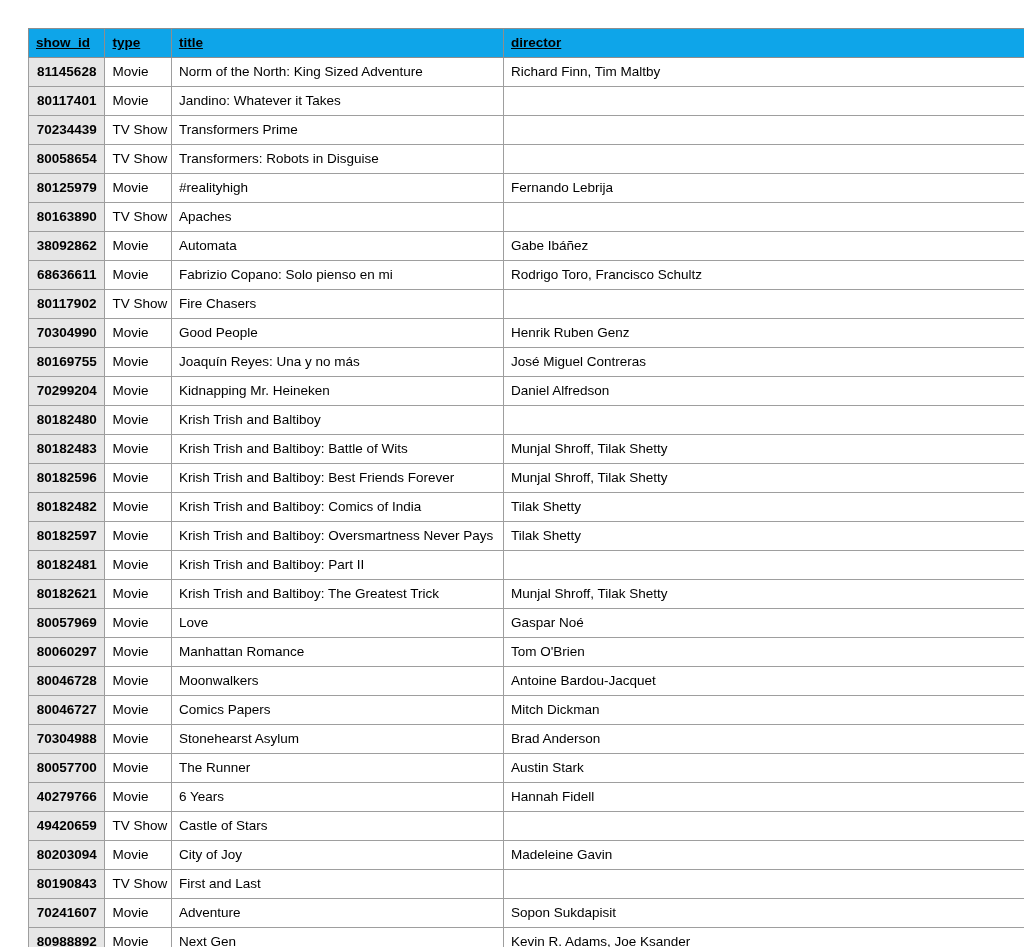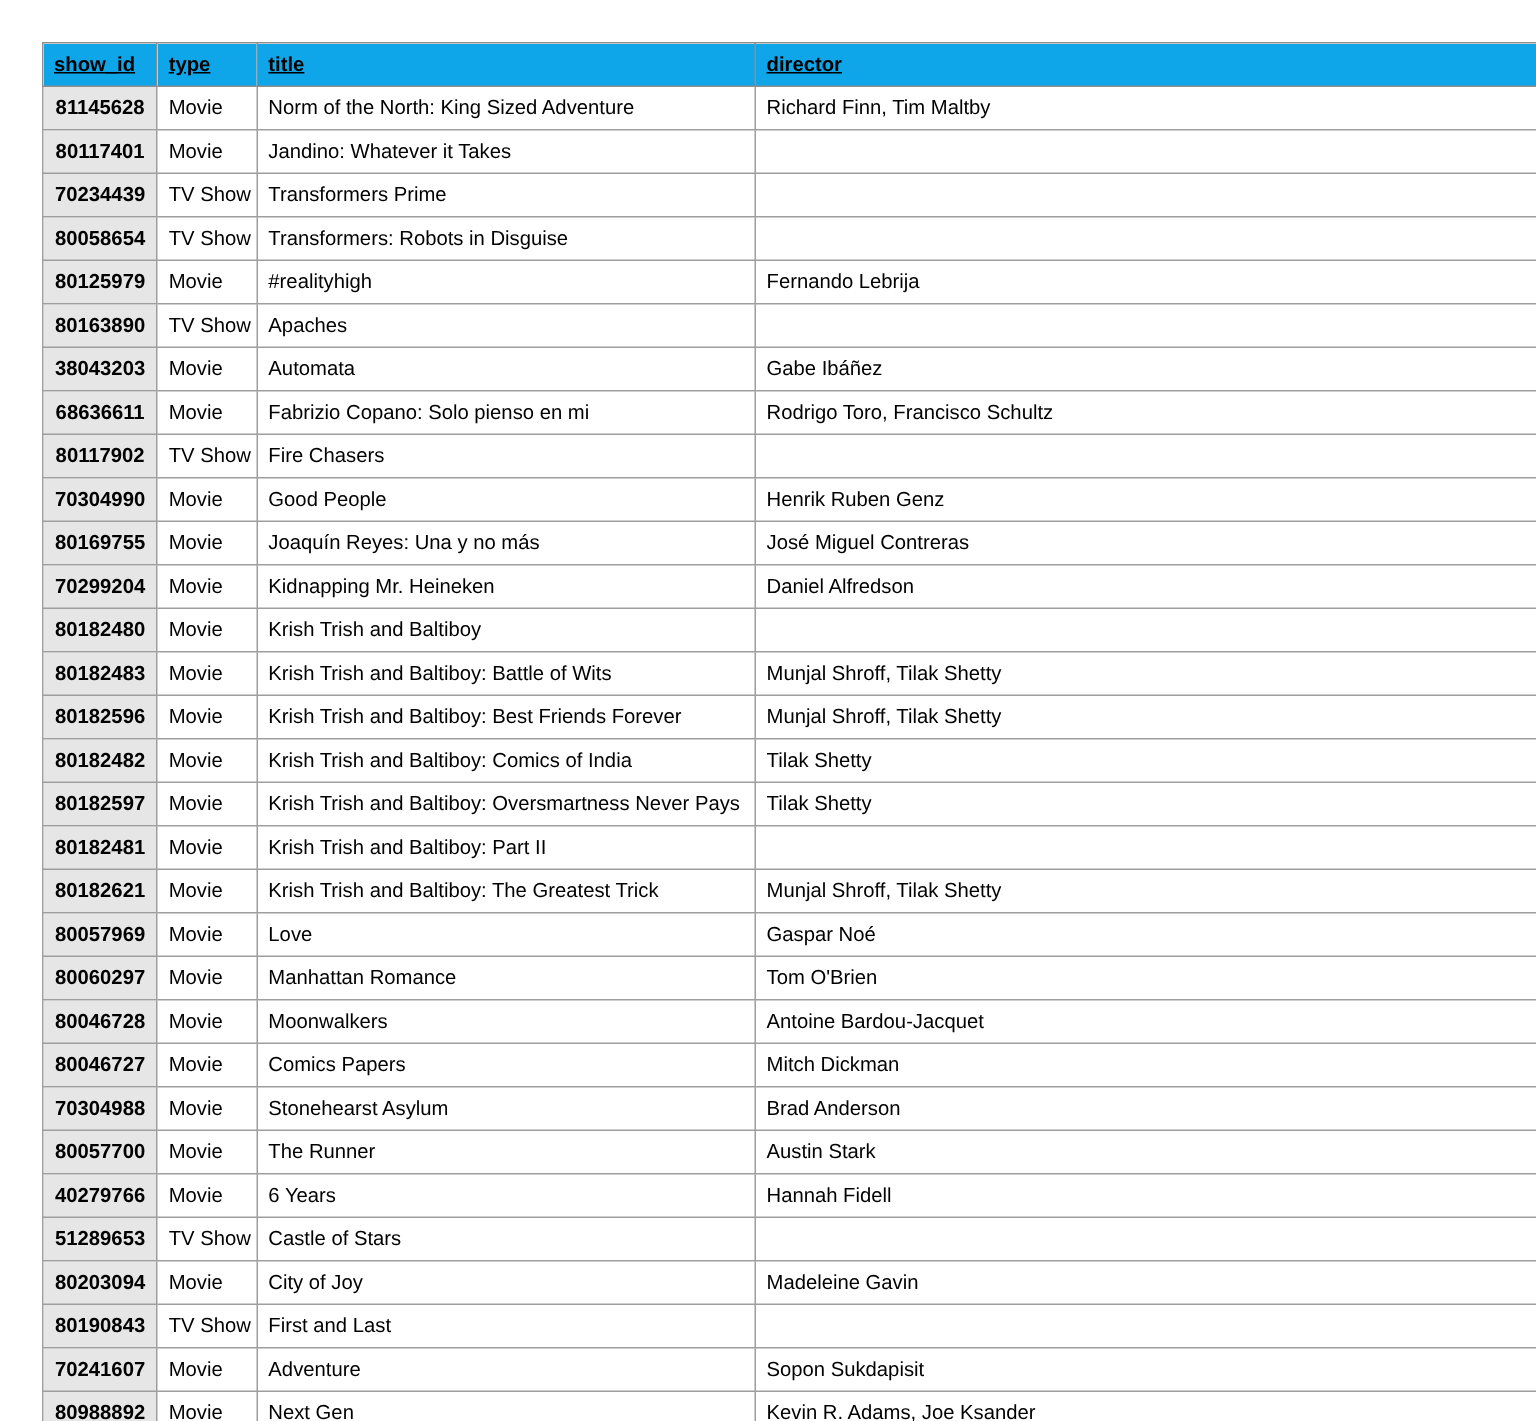--- a/index.html
+++ b/index.html
@@ -97,21 +97,21 @@
           <td>#realityhigh</td>
           <td>Fernando Lebrija</td>
         </tr>
         <tr>
           <td class="idcell">80163890</td>
           <td>TV Show</td>
           <td>Apaches</td>
           <td></td>
         </tr>
         <tr>
-          <td class="idcell">38043203</td>
+          <td class="idcell">38092862</td>
           <td>Movie</td>
           <td>Automata</td>
           <td>Gabe Ibáñez</td>
         </tr>
         <tr>
           <td class="idcell">68636611</td>
           <td>Movie</td>
           <td>Fabrizio Copano: Solo pienso en mi</td>
           <td>Rodrigo Toro, Francisco Schultz</td>
         </tr>
@@ -217,21 +217,21 @@
           <td>The Runner</td>
           <td>Austin Stark</td>
         </tr>
         <tr>
           <td class="idcell">40279766</td>
           <td>Movie</td>
           <td>6 Years</td>
           <td>Hannah Fidell</td>
         </tr>
         <tr>
-          <td class="idcell">51289653</td>
+          <td class="idcell">49420659</td>
           <td>TV Show</td>
           <td>Castle of Stars</td>
           <td></td>
         </tr>
         <tr>
           <td class="idcell">80203094</td>
           <td>Movie</td>
           <td>City of Joy</td>
           <td>Madeleine Gavin</td>
         </tr>

